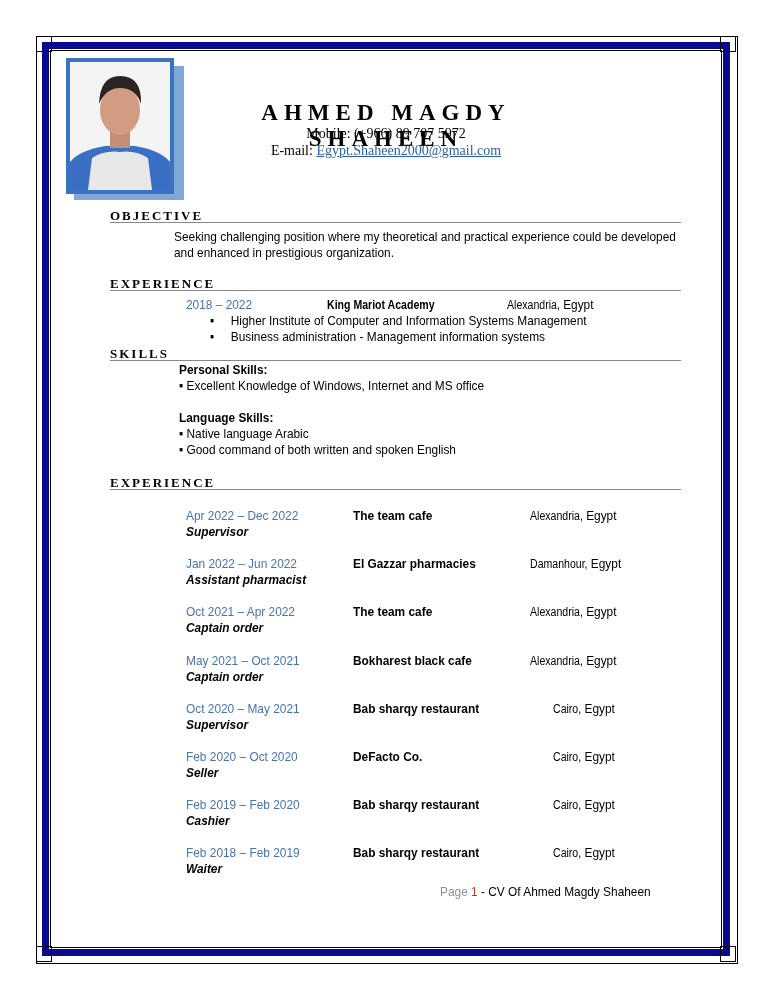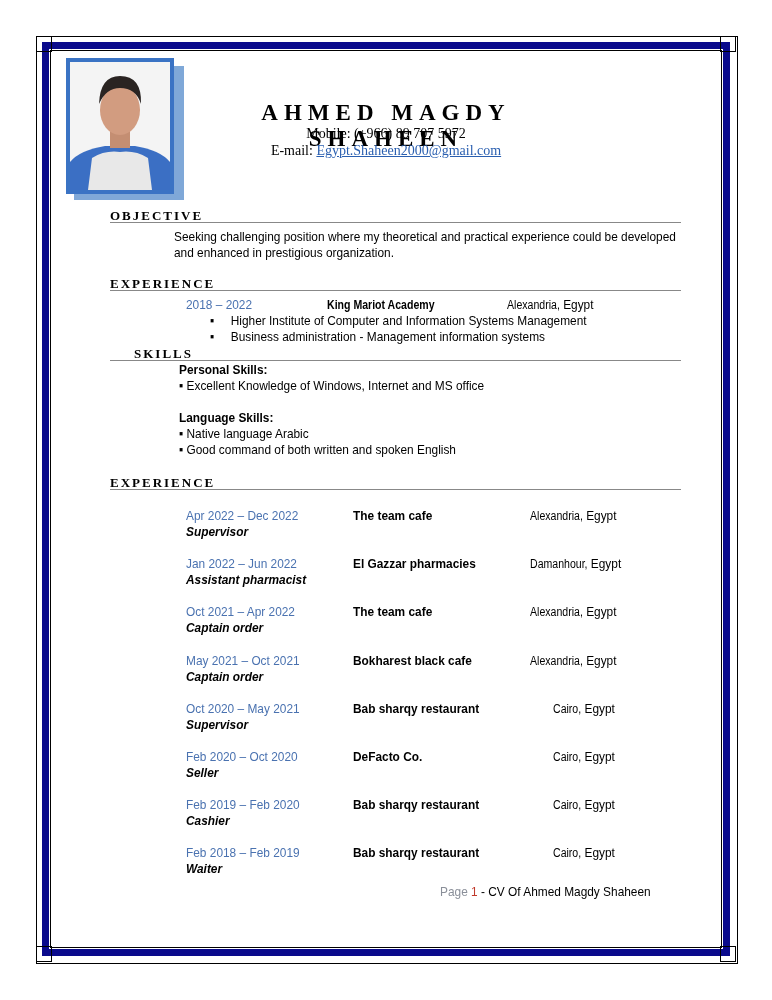--- a/index.html
+++ b/index.html
@@ -56,21 +56,21 @@
 <div class="txt" style="left:174px;top:245px;">and enhanced in prestigious organization.</div>
 
 <div class="section-title" style="top:276px;">EXPERIENCE</div>
 <div class="rule" style="top:290px;"></div>
 <div class="txt blue" style="left:186px;top:297px;">2018 – 2022</div>
 <div class="txt b small" style="left:327px;top:298px;">King Mariot Academy</div>
 <div class="txt" style="left:507px;top:297px;"><span class="small">Alexandria,</span><span> Egypt</span></div>
 <div class="txt" style="left:210px;top:313px;">▪&nbsp;&nbsp;&nbsp;&nbsp;&nbsp;<span>Higher Institute of Computer and Information Systems Management</span></div>
 <div class="txt" style="left:210px;top:329px;">▪&nbsp;&nbsp;&nbsp;&nbsp;&nbsp;<span>Business administration - Management information systems</span></div>
 
-<div class="section-title" style="top:346px;margin-left:24px;">SKILLS</div>
+<div class="section-title" style="top:346px;">SKILLS</div>
 <div class="rule" style="top:360px;"></div>
 <div class="txt b" style="left:179px;top:362px;">Personal Skills:</div>
 <div class="txt" style="left:179px;top:378px;">▪ Excellent Knowledge of Windows, Internet and MS office</div>
 <div class="txt b" style="left:179px;top:410px;">Language Skills:</div>
 <div class="txt" style="left:179px;top:426px;">▪ Native language Arabic</div>
 <div class="txt" style="left:179px;top:442px;">▪ Good command of both written and spoken English</div>
 
 <div class="section-title" style="top:475px;">EXPERIENCE</div>
 <div class="rule" style="top:489px;"></div>
 

